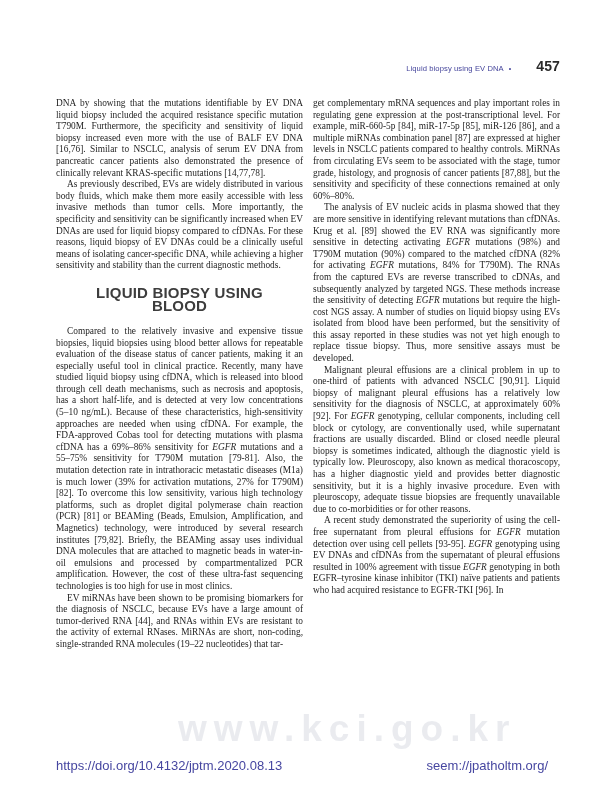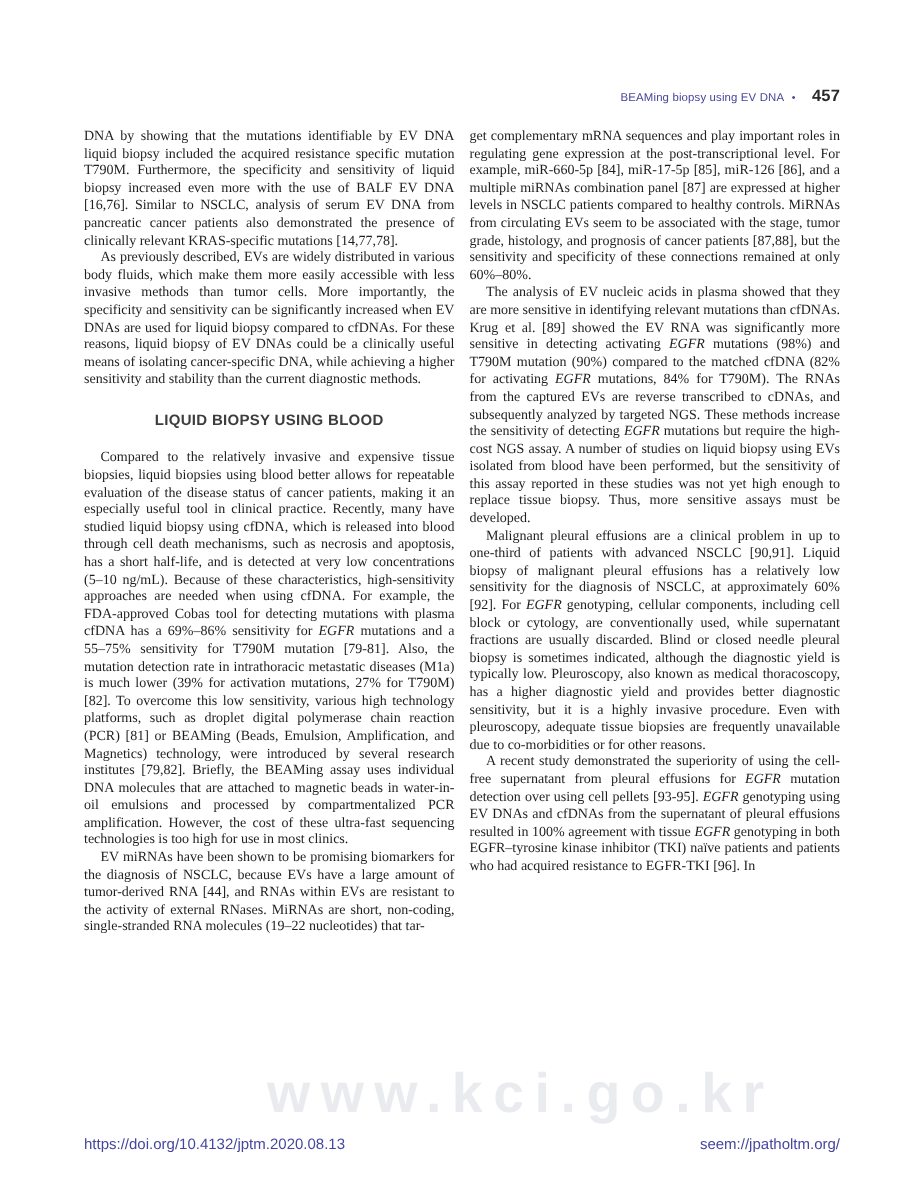--- a/index.html
+++ b/index.html
@@ -15,58 +15,58 @@
 
   
   .running-header {
     position: absolute; top: 58px; left: 56px; right: 40px;
     text-align: right;
     font-family: "Liberation Sans", sans-serif;
     font-size: 7.6px; letter-spacing: 0.1px;
   }
   .running-title { color: #44449b; }
   .header-sep { color: #44449b; margin: 0 5px; font-size: 7px; }
-  .page-number { color: #2a2a2a; font-weight: bold; font-size: 11px; margin-left: 6px; }
+  .page-number { color: #2a2a2a; font-weight: bold; font-size: 14px; margin-left: 20px; }
 
   
   .content {
     position: absolute; top: 86px; left: 56px;
     width: 504px;
     display: flex; gap: 10px;
     z-index: 1;
   }
-  .col { width: 247px; }
+  .col { width: 247px; margin-top: 12px; }
 
   p.body-par {
     margin: 0;
     font-size: 9.35px;
     line-height: 11.6px;
     text-align: justify;
     color: #1e1e1e;
   }
   p.indent { text-indent: 11px; }
 
   h2.section-heading {
     font-family: "Liberation Sans", sans-serif;
-    font-size: 10px;
+    font-size: 15px;
     font-weight: bold;
     color: #3d3d3d;
     text-align: center;
     letter-spacing: 0.2px;
     line-height: 13.5px;
     margin: 14px 0 13px 0;
     padding: 0 14px;
   }
 
   
   .footer {
-    position: absolute; top: 758px; left: 56px; right: 40px;
+    position: absolute; top: 758px; left: 56px; right: 52px;
     display: flex; justify-content: space-between;
     font-family: "Liberation Sans", sans-serif;
-    font-size: 10px;
+    font-size: 13px;
     z-index: 1;
   }
   .footer a { color: #4646a0; text-decoration: none; }
 
   
   .watermark {
     position: absolute; top: 708px; left: 178px;
     font-family: "Liberation Sans", sans-serif;
     font-size: 37px; font-weight: bold;
     letter-spacing: 7px;
@@ -76,21 +76,21 @@
     pointer-events: none;
     white-space: nowrap;
   }
 </style>
 </head>
 <body>
 
 <div class="page">
 
   <div class="running-header">
-    <span class="running-title">BEAMing biopsy using EV DNA</span><span class="header-sep">•</span><span class="page-number">457</span>
+    <span class="running-title">Liquid biopsy using EV DNA</span><span class="header-sep">•</span><span class="page-number">457</span>
   </div>
 
   <div class="content">
     <div class="col">
       <p class="body-par">DNA by showing that the mutations identifiable by EV DNA liquid biopsy included the acquired resistance specific mutation T790M. Furthermore, the specificity and sensitivity of liquid biopsy increased even more with the use of BALF EV DNA [16,76]. Similar to NSCLC, analysis of serum EV DNA from pancreatic cancer patients also demonstrated the presence of clinically relevant KRAS-specific mutations [14,77,78].</p>
       <p class="body-par indent">As previously described, EVs are widely distributed in various body fluids, which make them more easily accessible with less invasive methods than tumor cells. More importantly, the specificity and sensitivity can be significantly increased when EV DNAs are used for liquid biopsy compared to cfDNAs. For these reasons, liquid biopsy of EV DNAs could be a clinically useful means of isolating cancer-specific DNA, while achieving a higher sensitivity and stability than the current diagnostic methods.</p>
       <h2 class="section-heading">LIQUID BIOPSY USING BLOOD</h2>
       <p class="body-par indent">Compared to the relatively invasive and expensive tissue biopsies, liquid biopsies using blood better allows for repeatable evaluation of the disease status of cancer patients, making it an especially useful tool in clinical practice. Recently, many have studied liquid biopsy using cfDNA, which is released into blood through cell death mechanisms, such as necrosis and apoptosis, has a short half-life, and is detected at very low concentrations (5–10 ng/mL). Because of these characteristics, high-sensitivity approaches are needed when using cfDNA. For example, the FDA-approved Cobas tool for detecting mutations with plasma cfDNA has a 69%–86% sensitivity for <i>EGFR</i> mutations and a 55–75% sensitivity for T790M mutation [79-81]. Also, the mutation detection rate in intrathoracic metastatic diseases (M1a) is much lower (39% for activation mutations, 27% for T790M) [82]. To overcome this low sensitivity, various high technology platforms, such as droplet digital polymerase chain reaction (PCR) [81] or BEAMing (Beads, Emulsion, Amplification, and Magnetics) technology, were introduced by several research institutes [79,82]. Briefly, the BEAMing assay uses individual DNA molecules that are attached to magnetic beads in water-in-oil emulsions and processed by compartmentalized PCR amplification. However, the cost of these ultra-fast sequencing technologies is too high for use in most clinics.</p>
       <p class="body-par indent">EV miRNAs have been shown to be promising biomarkers for the diagnosis of NSCLC, because EVs have a large amount of tumor-derived RNA [44], and RNAs within EVs are resistant to the activity of external RNases. MiRNAs are short, non-coding, single-stranded RNA molecules (19–22 nucleotides) that tar-</p>
     </div>

